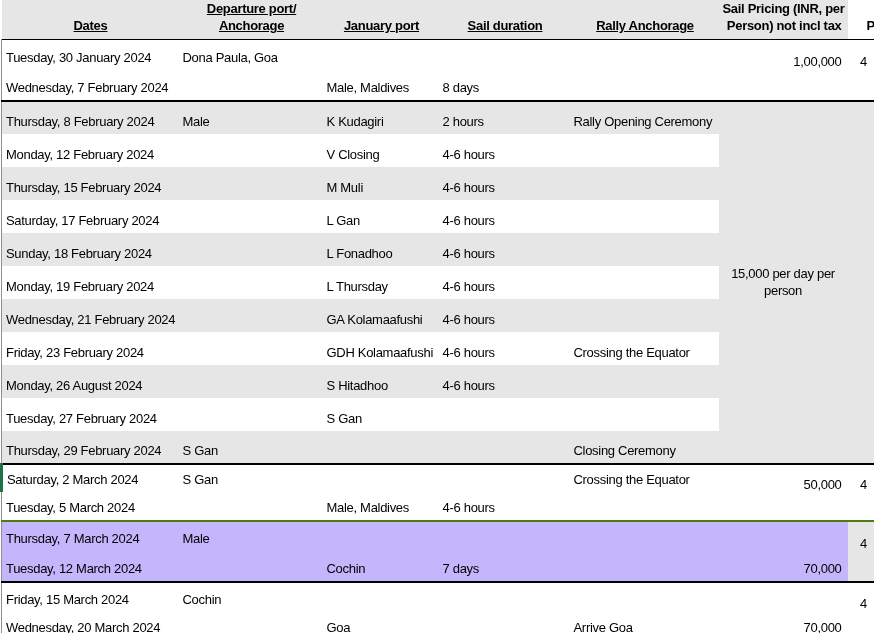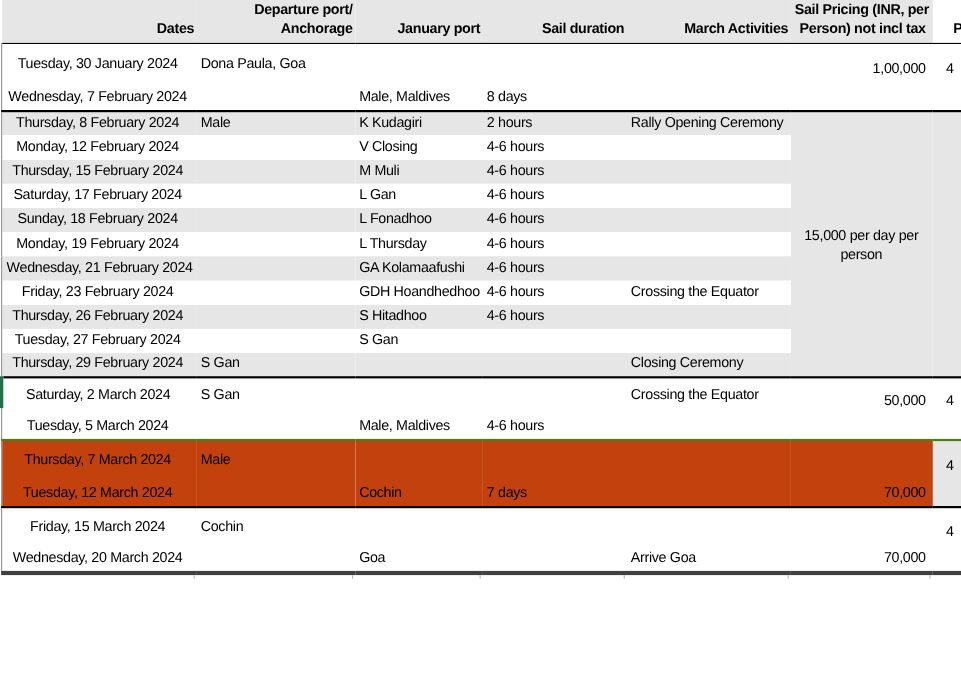--- a/index.html
+++ b/index.html
@@ -19,34 +19,34 @@
   thead th { background:#e7e6e6; font-weight:bold; height:39px; line-height:17px; }
   thead th.c-pax { background:#ffffff; }
   thead th span { display:block; }
   
   tbody.s1 { border-bottom:2.5px solid #000; }
   tbody.s2 { border-bottom:2.5px solid #000; }
   tbody.s3 { border-bottom:2px solid #4d7c0f; }
   tbody.s4 { border-bottom:2px solid #000; }
   tbody.s5 { border-bottom:4px solid #404040; }
   tbody.s1 tr { height:30.5px; }
-  tbody.s2 tr { height:22px; }
+  tbody.s2 tr { height:33px; }
   tbody.s3 tr { height:28.5px; }
   tbody.s4 tr { height:30.5px; }
   tbody.s5 tr { height:30px; }
   
   tr.g td { background:#e7e6e6; }
-  tbody.s4 td { background:#c2410c; }
+  tbody.s4 td { background:#c4b5fd; }
   td.merged { background:#ffffff; vertical-align:middle; padding-bottom:16px; }
   tbody.s4 td.merged { background:#e7e6e6; }
   
-  td.c-date { text-align:center; padding-right:7px; border-left:1px solid #8f8f8f; }
+  td.c-date { text-align:left; padding-right:7px; border-left:1px solid #8f8f8f; }
   td.c-price, th.c-price { text-align:right; padding-right:6px; }
   td.c-pax, th.c-pax { text-align:right; padding-right:8px; }
-  th.c-date, th.c-dep, th.c-arr, th.c-dur, th.c-act { text-align:right; }
+  th.c-date, th.c-dep, th.c-arr, th.c-dur, th.c-act { text-align:center;text-decoration:underline; }
   th.c-date { padding-left:3px; }
   th.c-pax { text-align:center; padding-left:19px; }
   tbody td.c-pax { border-right:1.5px solid #000; }
   td.price-wrap {
     white-space:normal; text-align:center; line-height:17px;
     padding:0 6px;
   }
   td.green-edge { border-left:3px solid #1f7244; }
   
   .grid-strip { position:relative; height:3px; background:#fff; }
@@ -67,21 +67,21 @@
   </colgroup>
   <thead>
     <tr>
       <th class="c-date">Dates</th>
       <th class="c-dep">
           <span>Departure port/</span>
           <span>Anchorage</span>
         </th>
       <th class="c-arr">January port</th>
       <th class="c-dur">Sail duration</th>
-      <th class="c-act">March Activities</th>
+      <th class="c-act">Rally Anchorage</th>
       <th class="c-price">
           <span>Sail Pricing (INR, per</span>
           <span>Person) not incl tax</span>
         </th>
       <th class="c-pax">Pax</th>
     </tr>
   </thead>
 
   <tbody class="s1">
     <tr>
@@ -150,26 +150,26 @@
     <tr class="g">
       <td class="c-date">Wednesday, 21 February 2024</td>
       <td class="c-dep"></td>
       <td class="c-arr">GA Kolamaafushi</td>
       <td class="c-dur">4-6 hours</td>
       <td class="c-act"></td>
     </tr>
     <tr>
       <td class="c-date">Friday, 23 February 2024</td>
       <td class="c-dep"></td>
-      <td class="c-arr">GDH Hoandhedhoo</td>
+      <td class="c-arr">GDH Kolamaafushi</td>
       <td class="c-dur">4-6 hours</td>
       <td class="c-act">Crossing the Equator</td>
     </tr>
     <tr class="g">
-      <td class="c-date">Thursday, 26 February 2024</td>
+      <td class="c-date">Monday, 26 August 2024</td>
       <td class="c-dep"></td>
       <td class="c-arr">S Hitadhoo</td>
       <td class="c-dur">4-6 hours</td>
       <td class="c-act"></td>
     </tr>
     <tr>
       <td class="c-date">Tuesday, 27 February 2024</td>
       <td class="c-dep"></td>
       <td class="c-arr">S Gan</td>
       <td class="c-dur"></td>

